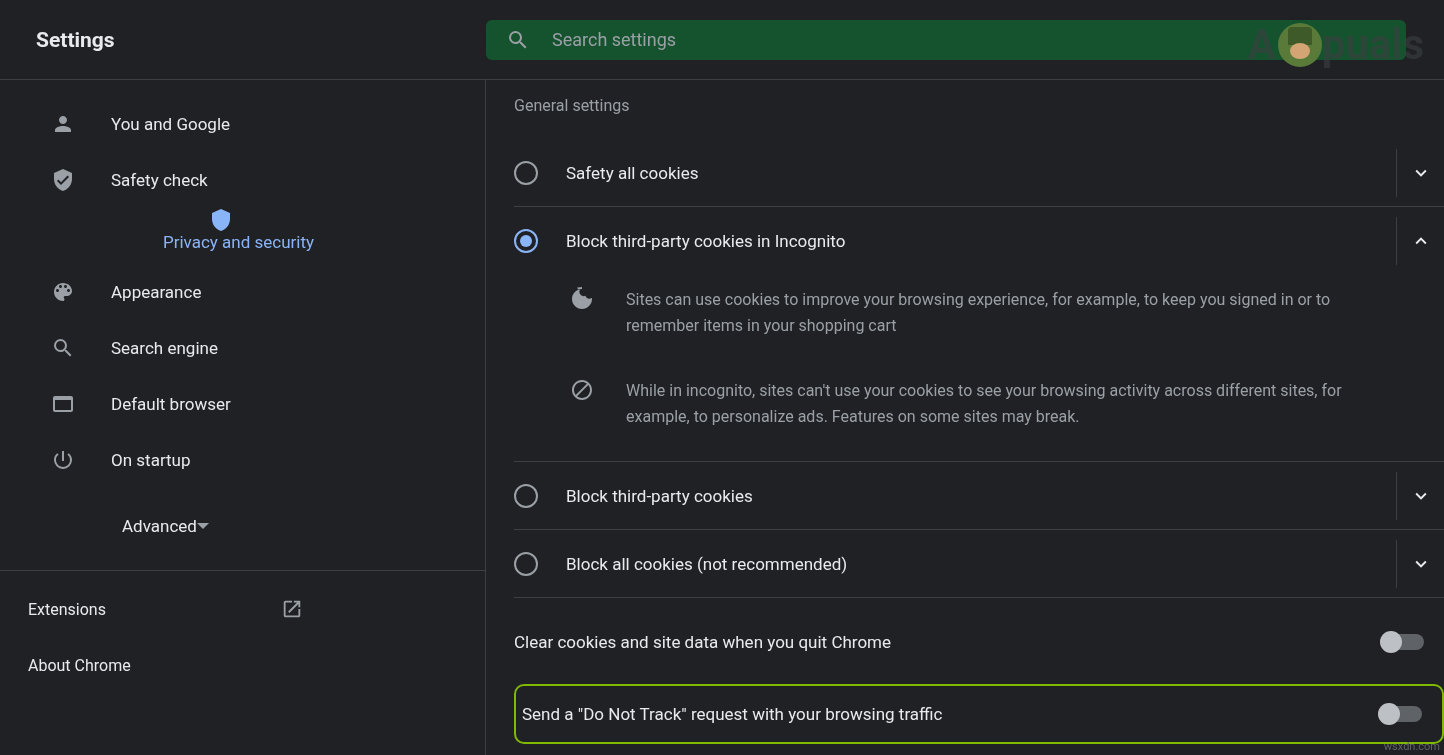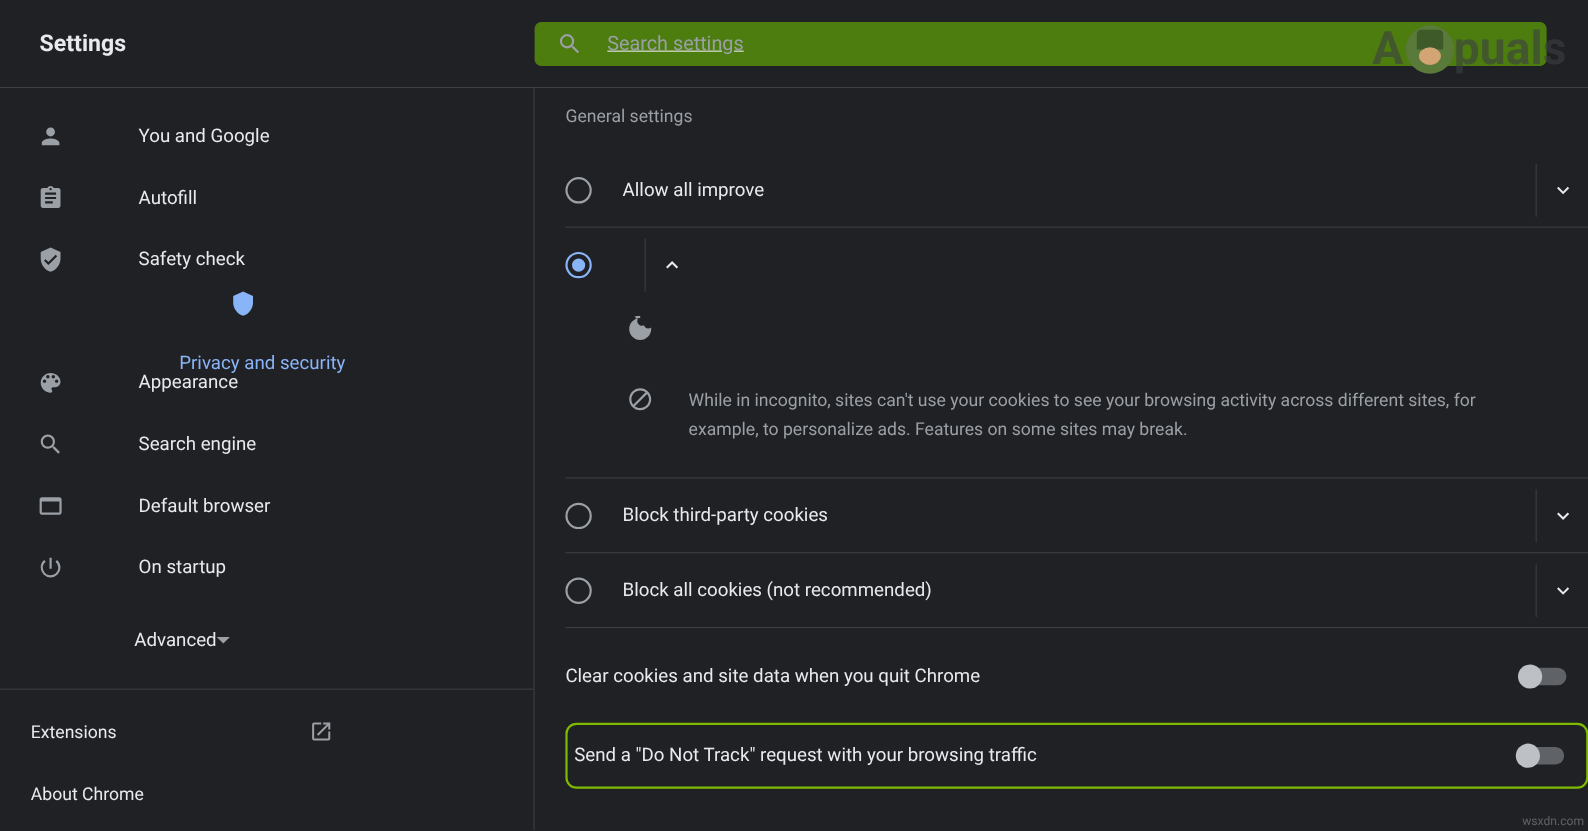--- a/index.html
+++ b/index.html
@@ -24,28 +24,27 @@
       border-bottom: 1px solid #3c4043;
     }
     .header-title {
       font-size: 21px;
       font-weight: 700;
       color: #e8eaed;
       width: 450px;
     }
     .search-container {
       flex: 1;
-      background: #4d7c0f;
+      background: #14532d;
       border-radius: 6px;
       height: 40px;
       display: flex;
       align-items: center;
       padding: 0 20px;
       max-width: 920px;
-      text-decoration: underline;
     }
     .search-icon-svg {
       width: 24px;
       height: 24px;
       fill: #9aa0a6;
       margin-right: 22px;
     }
     .search-input {
       background: transparent;
       border: none;
@@ -64,27 +63,26 @@
     .sidebar {
       width: 486px;
       padding-top: 16px;
       border-right: 1px solid #3c4043;
       overflow-y: auto;
     }
     .sidebar-item {
       display: flex;
       align-items: center;
       height: 56px;
-      padding: 0 34px;
+      padding: 0 51px;
       cursor: pointer;
       font-size: 17px;
       color: #e8eaed;
       border-radius: 0 28px 28px 0;
       margin-right: 8px;
-      gap: 32px;
     }
     .sidebar-item.active {
       color: #8ab4f8;
       flex-direction: column;
     }
     .sidebar-item .icon {
       width: 24px;
       height: 24px;
       margin-right: 36px;
       display: flex;
@@ -334,28 +332,20 @@
       <span class="icon">
           <svg viewBox="0 0 24 24">
             <path d="M12 12c2.21 0 4-1.79 4-4s-1.79-4-4-4-4 1.79-4 4 1.79 4 4 4zm0 2c-2.67 0-8 1.34-8 4v2h16v-2c0-2.66-5.33-4-8-4z"></path>
           </svg>
         </span>
       <span>You and Google</span>
     </div>
     <div class="sidebar-item">
       <span class="icon">
           <svg viewBox="0 0 24 24">
-            <path d="M19 3h-4.18C14.4 1.84 13.3 1 12 1c-1.3 0-2.4.84-2.82 2H5c-1.1 0-2 .9-2 2v14c0 1.1.9 2 2 2h14c1.1 0 2-.9 2-2V5c0-1.1-.9-2-2-2zm-7 0c.55 0 1 .45 1 1s-.45 1-1 1-1-.45-1-1 .45-1 1-1zm2 14H7v-2h7v2zm3-4H7v-2h10v2zm0-4H7V7h10v2z"></path>
-          </svg>
-        </span>
-      <span>Autofill</span>
-    </div>
-    <div class="sidebar-item">
-      <span class="icon">
-          <svg viewBox="0 0 24 24">
             <path d="M12 1L3 5v6c0 5.55 3.84 10.74 9 12 5.16-1.26 9-6.45 9-12V5l-9-4zm-2 16l-4-4 1.41-1.41L10 14.17l6.59-6.59L18 9l-8 8z"></path>
           </svg>
         </span>
       <span>Safety check</span>
     </div>
     <div class="sidebar-item active">
       <span class="icon">
           <svg viewBox="0 0 24 24">
             <path d="M12 1L3 5v6c0 5.55 3.84 10.74 9 12 5.16-1.26 9-6.45 9-12V5l-9-4z"></path>
           </svg>
@@ -412,42 +402,44 @@
       <span>About Chrome</span>
     </div>
   </div>
 
   <div class="content">
     <div class="content-inner">
     <div class="section-title">General settings</div>
 
     <div class="radio-item">
       <span class="radio-circle"></span>
-      <span class="radio-label">Allow all improve</span>
+      <span class="radio-label">Safety all cookies</span>
       <span class="expand-btn">
         <svg viewBox="0 0 24 24">
               <path d="M7.41 8.59L12 13.17l4.59-4.58L18 10l-6 6-6-6 1.41-1.41z"></path>
             </svg>
       </span>
     </div>
 
     <div class="radio-item" style="border-bottom:none">
       <span class="radio-circle selected"></span>
+      <span class="radio-label">Block third-party cookies in Incognito</span>
       <span class="expand-btn">
         <svg viewBox="0 0 24 24">
               <path d="M7.41 15.41L12 10.83l4.59 4.58L18 14l-6-6-6 6z"></path>
             </svg>
       </span>
     </div>
 
     <div class="expanded-content">
       <div class="info-row">
         <span class="info-icon"><svg viewBox="0 0 24 24">
                 <path d="M12 2C6.48 2 2 6.48 2 12s4.48 10 10 10 10-4.48 10-10c0-.43-.03-.86-.08-1.28-.71.6-1.62.95-2.62.95-1.83 0-3.39-1.23-3.86-2.91-.54.24-1.13.38-1.76.38-2.39 0-4.32-1.93-4.32-4.32 0-.63.14-1.22.38-1.76C8.06 2.39 6.83.83 6.83.83 8.41.29 10.17 0 12 0zm-4 7c-.55 0-1 .45-1 1s.45 1 1 1 1-.45 1-1-.45-1-1-1zm-1 6c-.55 0-1 .45-1 1s.45 1 1 1 1-.45 1-1-.45-1-1-1zm4 3c-.55 0-1 .45-1 1s.45 1 1 1 1-.45 1-1-.45-1-1-1zm5-2c-.55 0-1 .45-1 1s.45 1 1 1 1-.45 1-1-.45-1-1-1z"></path>
               </svg></span>
+        <span class="info-text">Sites can use cookies to improve your browsing experience, for example, to keep you signed in or to remember items in your shopping cart</span>
       </div>
       <div class="info-row" style="margin-top:16px">
         <span class="info-icon"><svg viewBox="0 0 24 24">
                 <path d="M12 2C6.48 2 2 6.48 2 12s4.48 10 10 10 10-4.48 10-10S17.52 2 12 2zM4 12c0-4.42 3.58-8 8-8 1.85 0 3.55.63 4.9 1.69L5.69 16.9C4.63 15.55 4 13.85 4 12zm8 8c-1.85 0-3.55-.63-4.9-1.69L18.31 7.1C19.37 8.45 20 10.15 20 12c0 4.42-3.58 8-8 8z"></path>
               </svg></span>
         <span class="info-text">While in incognito, sites can't use your cookies to see your browsing activity across different sites, for example, to personalize ads. Features on some sites may break.</span>
       </div>
     </div>
 
     <div class="radio-item">

